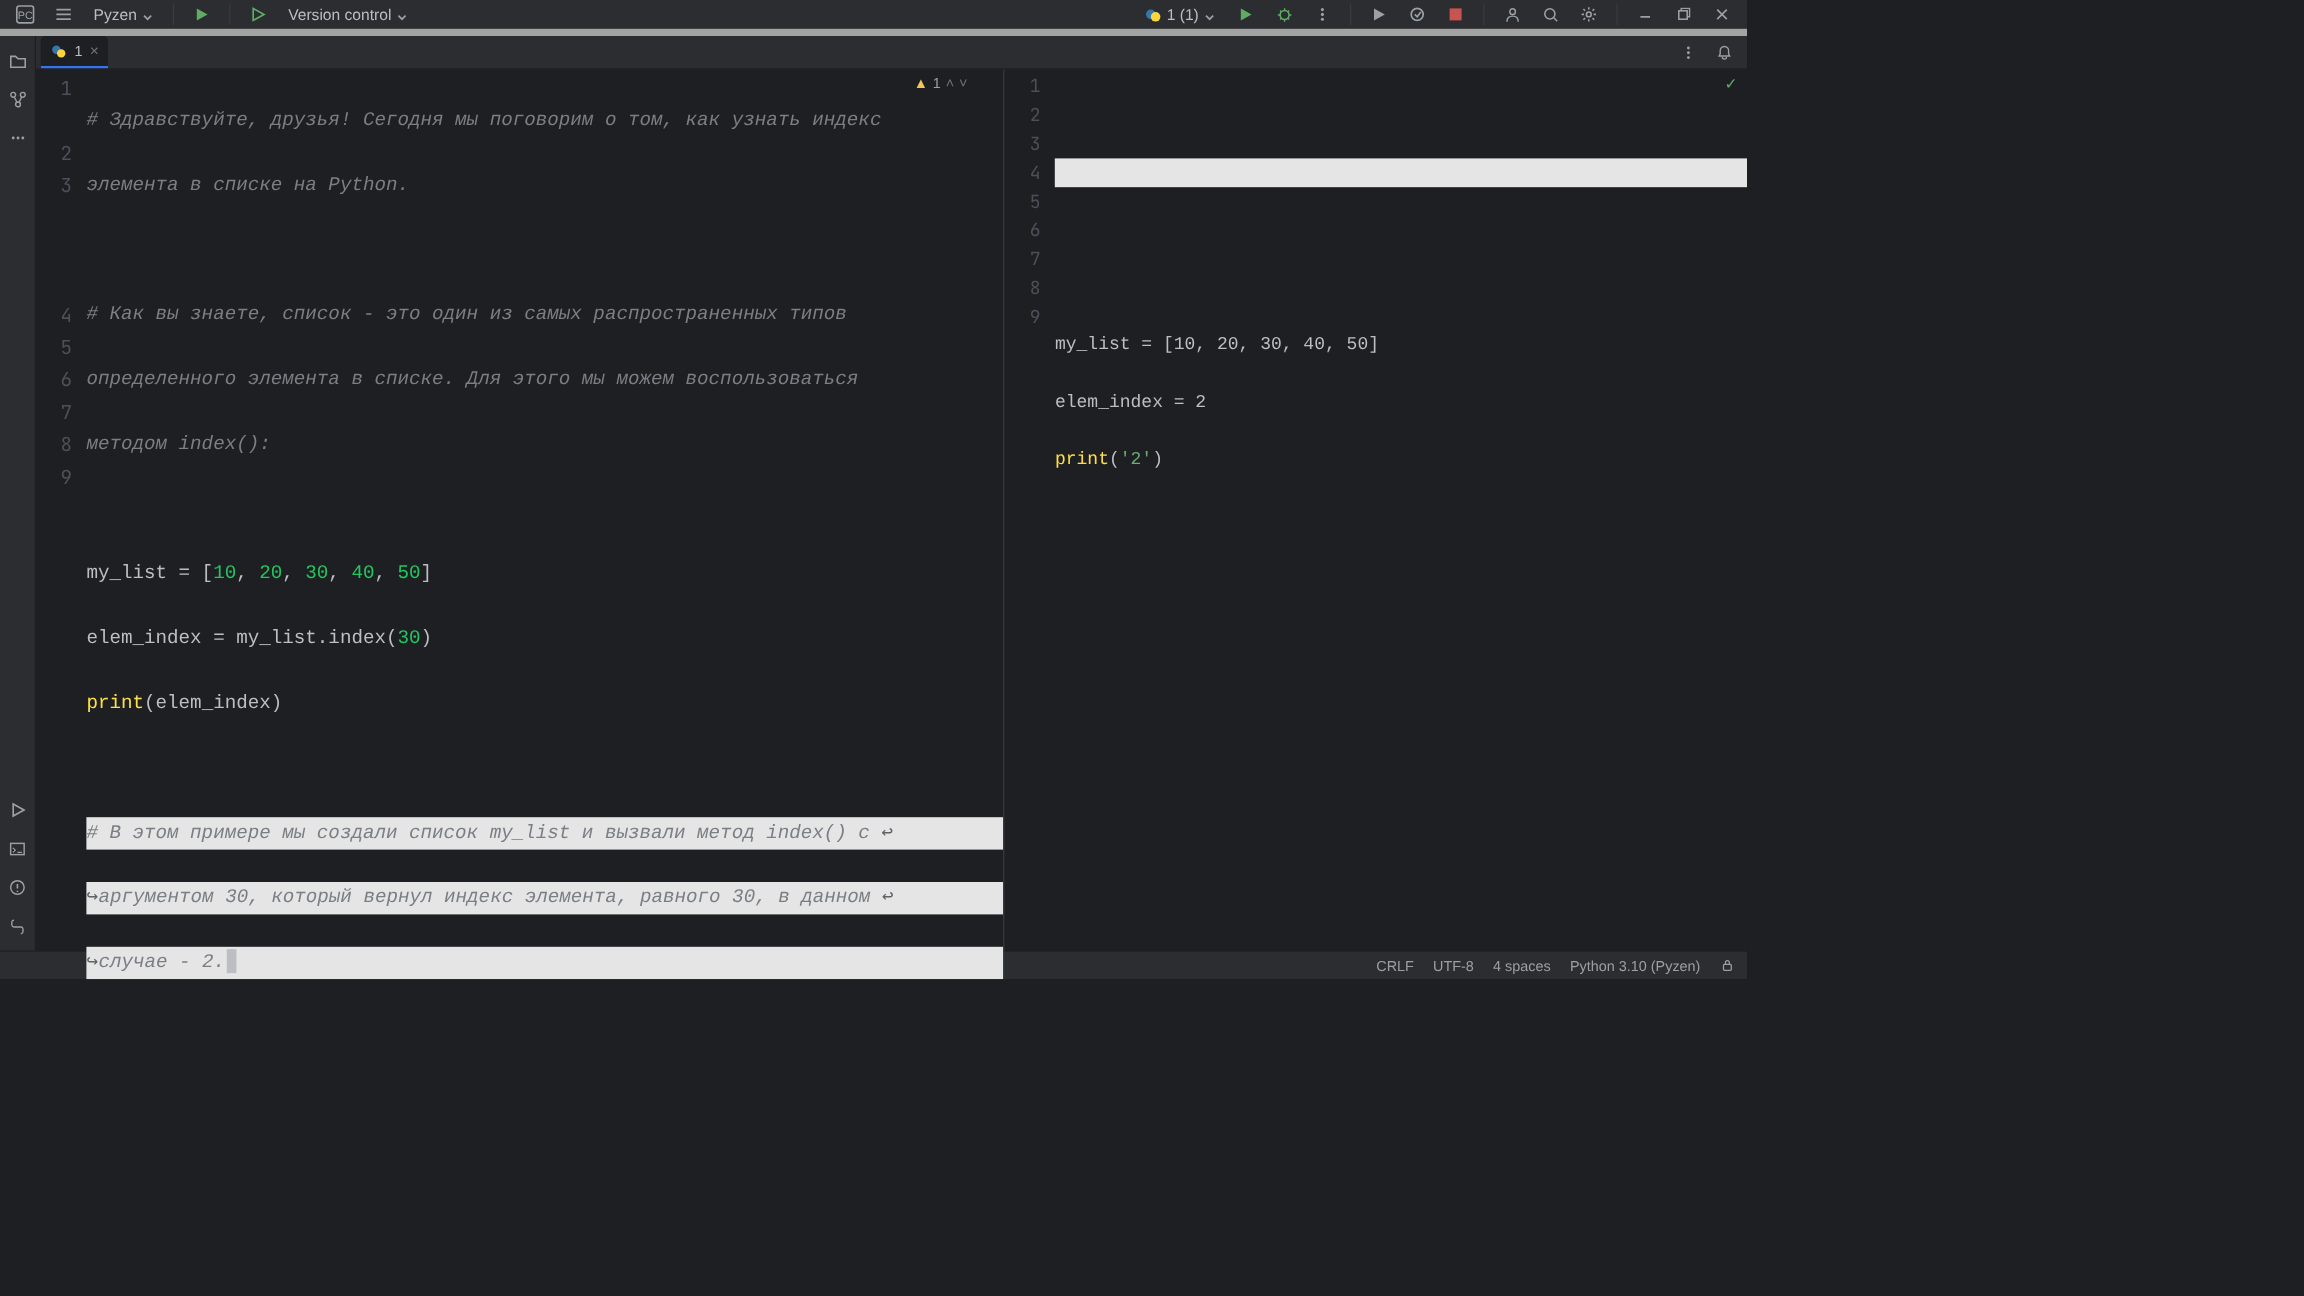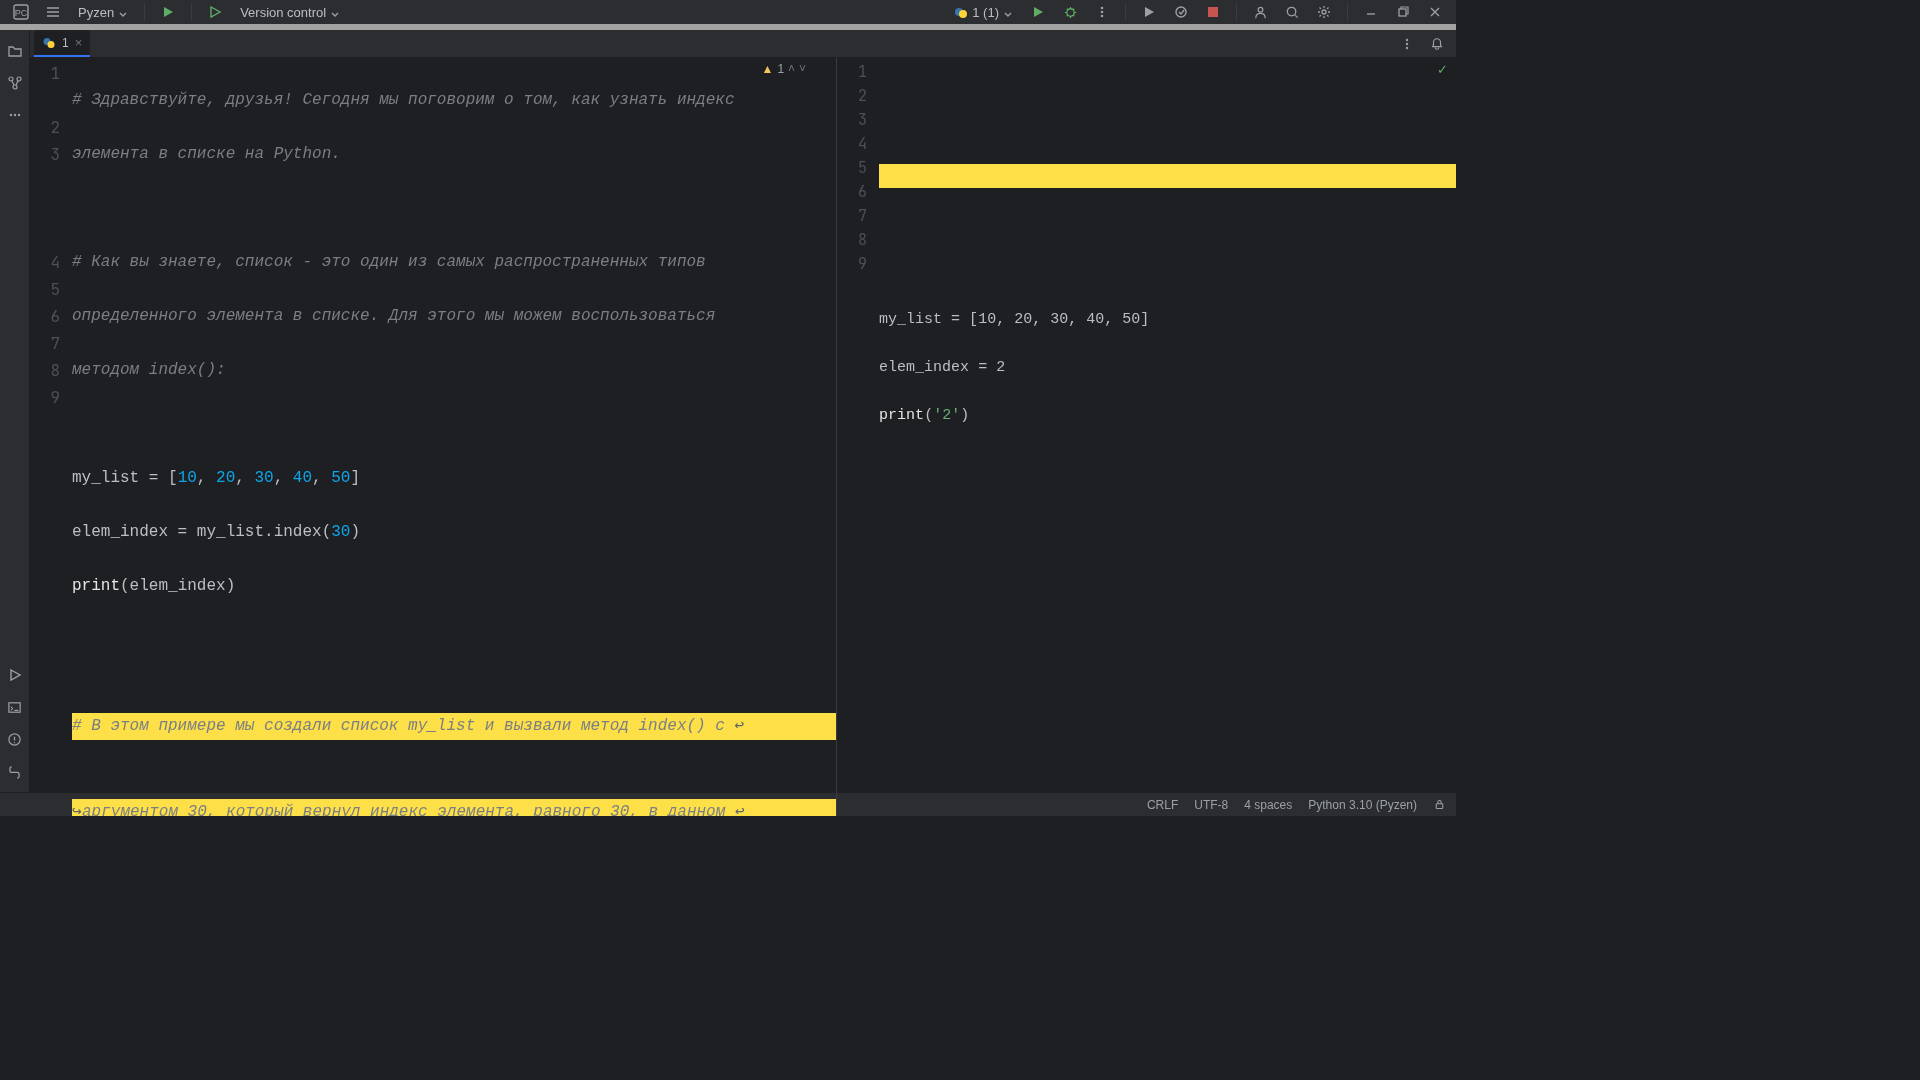--- a/index.html
+++ b/index.html
@@ -70,25 +70,25 @@
 .right-pane .gutter { line-height: 24px; font-size: 15px; }
 .code {
   flex: 1; font-family: Liberation Mono, monospace;
   font-size: 16px; line-height: 27px; padding-top: 2px; padding-left: 2px;
   white-space: pre-wrap; word-break: break-word;
   position: relative;
 }
 .right-pane .code { font-size: 15px; line-height: 24px; }
 .ln { display: block; }
 .c-comment { color: #7a7e85; font-style: italic; }
-.c-num { color: #0ea5e9; }
-.c-builtin { color: #e5e5e5; }
+.c-num { color: #22c55e; }
+.c-builtin { color: #fde047; }
 .c-string { color: #6aab73; }
 .c-ident { color: #bcbec4; }
-.highlight-line { background: #fde047; margin-top: 32px; }
+.highlight-line { background: #e5e5e5; }
 .wraparrow { display:inline-block; width:10px; color:#5f6368; font-style: normal;}
 .cursor-caret {
   display:inline-block; width: 8px; height: 20px; background: #bcbec4;
   vertical-align: text-bottom; margin-left:1px;
 }
 
 .inspection-badge {
   position: absolute; top: 4px; right: 30px;
   display: flex; align-items: center; gap: 4px; font-size: 12px; color: #9aa0a6;
 }

